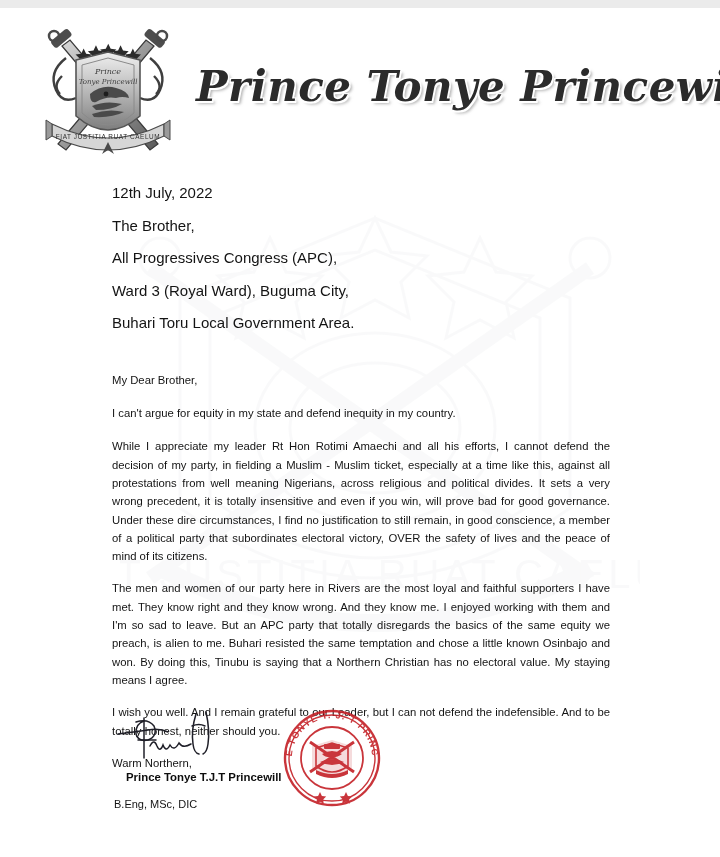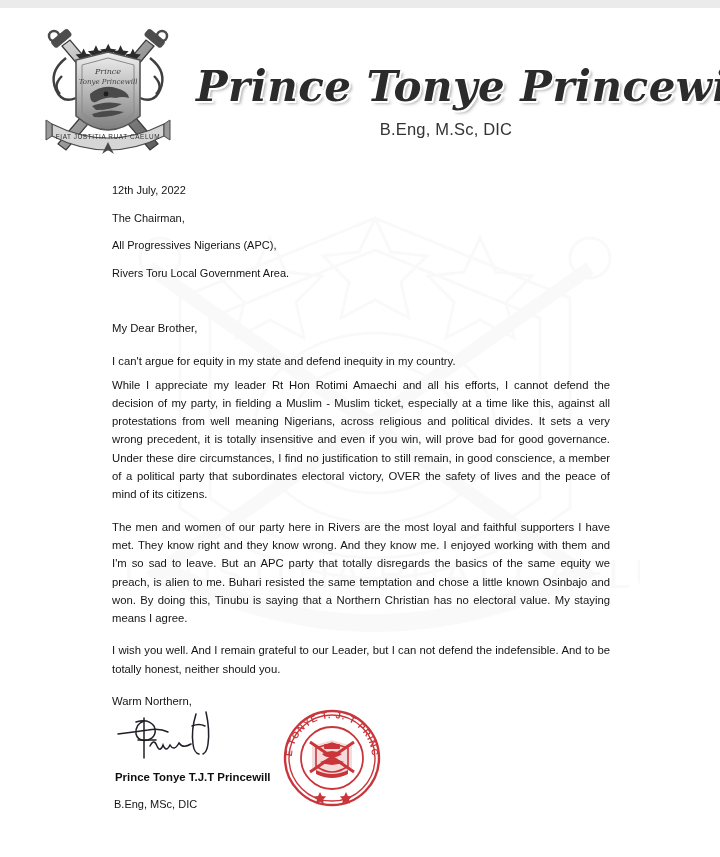--- a/index.html
+++ b/index.html
@@ -97,21 +97,21 @@
     position: absolute;
     left: 112px;
     top: 176px;
     width: 498px;
     z-index: 2;
     color: #1a1a1a;
     font-size: 11.3px;
   }
   .addr-line {
     margin: 0 0 14.5px 0;
-    font-size: 11px;
+    font-size: 15px;
     line-height: 1.2;
     color: #141414;
   }
   .spacer-after-address { height: 19px; }
   .salutation {
     margin: 8px 0 17px 0;
     font-size: 11.3px;
     line-height: 1.2;
     color: #141414;
   }
@@ -122,21 +122,21 @@
     letter-spacing: 0.1px;
     color: #0d0d0d;
   }
   .para {
     margin: 0 0 14px 0;
     font-size: 11.3px;
     line-height: 1.62;
     text-align: justify;
     color: #141414;
   }
-  .para.lead { margin-bottom: 5px; }
+  .para.lead { margin-bottom: 15px; }
   .para.closing-line { margin-bottom: 16px; }
   .warm {
     margin: 0 0 6px 0;
     font-size: 11.3px;
     line-height: 1.3;
     color: #141414;
   }
 
   
   .sign-area {
@@ -150,21 +150,21 @@
   .signature-img {
     position: absolute;
     left: 2px;
     top: 0px;
     width: 110px;
     height: 55px;
   }
   .signature-img svg { width: 100%; height: 100%; display: block; }
   .sign-name {
     position: absolute;
-    left: 3px;
+    left: 14px;
     top: 63px;
     font-size: 11.4px;
     font-weight: bold;
     color: #0d0d0d;
     white-space: nowrap;
   }
   .sign-quals {
     position: absolute;
     left: 2px;
     top: 90px;
@@ -271,30 +271,30 @@
             <path d="M138 96 L132 100 L132 112 L138 116 Z" fill="#9a9a9a" stroke="#4a4a4a" stroke-width="1"></path>
             <text x="76" y="115" font-family="Liberation Sans, sans-serif" font-size="6.4" fill="#2e2e2e" text-anchor="middle" letter-spacing="0.6">FIAT JUSTITIA RUAT CAELUM</text>
           </g>
 
           <path d="M76 118 l-6 12 6 -4 6 4 z" fill="#4a4a4a"></path>
         </svg>
       </div>
 
       <div class="title-wrap">
         <div class="letterhead-title">Prince Tonye Princewill</div>
-        <div class="letterhead-sub">B.Eng, M.Sc, DIC</div>
       </div>
     </div>
 
     <div class="letter">
 
       <p class="addr-line">12th July, 2022</p>
-      <p class="addr-line">The Chairman,</p>
-      <p class="addr-line">All Progressives Nigerians (APC),</p>
-      <p class="addr-line">Rivers Toru Local Government Area.</p>
+      <p class="addr-line">The Brother,</p>
+      <p class="addr-line">All Progressives Congress (APC),</p>
+      <p class="addr-line">Ward 3 (Royal Ward), Buguma City,</p>
+      <p class="addr-line">Buhari Toru Local Government Area.</p>
 
       <div class="spacer-after-address"></div>
 
       <p class="salutation">My Dear Brother,</p>
 
 
       <p class="para lead">I can't argue for equity in my state and defend inequity in my country.</p>
       <p class="para">While I appreciate my leader Rt Hon Rotimi Amaechi and all his efforts, I cannot defend the decision of my party, in fielding a Muslim - Muslim ticket, especially at a time like this, against all protestations from well meaning Nigerians, across religious and political divides. It sets a very wrong precedent, it is totally insensitive and even if you win, will prove bad for good governance. Under these dire circumstances, I find no justification to still remain, in good conscience, a member of a political party that subordinates electoral victory, OVER the safety of lives and the peace of mind of its citizens.</p>
       <p class="para">The men and women of our party here in Rivers are the most loyal and faithful supporters I have met. They know right and they know wrong. And they know me. I enjoyed working with them and I'm so sad to leave. But an APC party that totally disregards the basics of the same equity we preach, is alien to me. Buhari resisted the same temptation and chose a little known Osinbajo and won. By doing this, Tinubu is saying that a Northern Christian has no electoral value. My staying means I agree.</p>
       <p class="para closing-line">I wish you well. And I remain grateful to our Leader, but I can not defend the indefensible. And to be totally honest, neither should you.</p>

